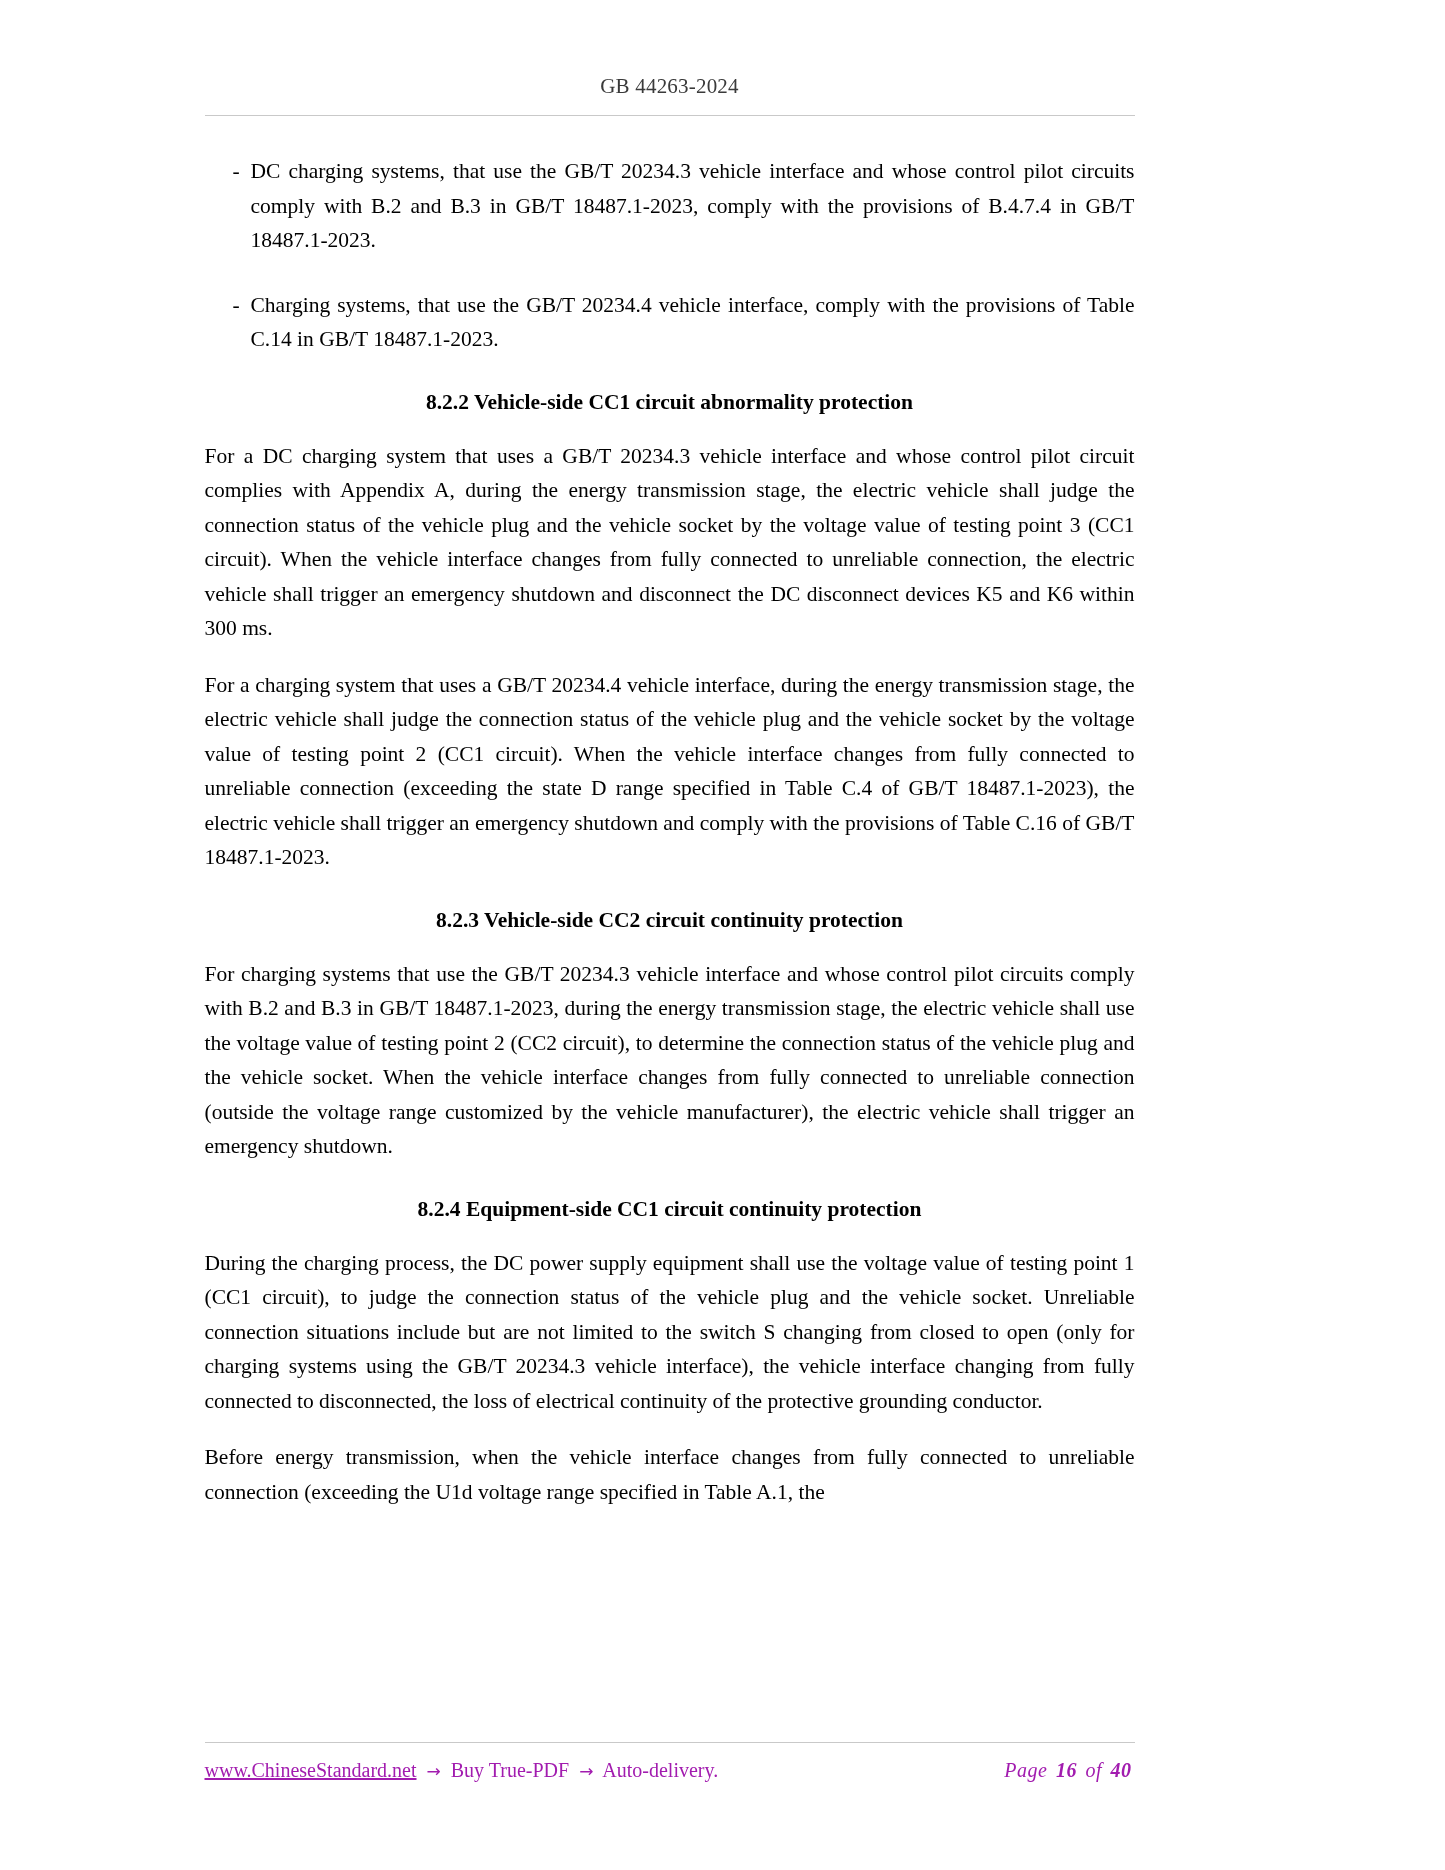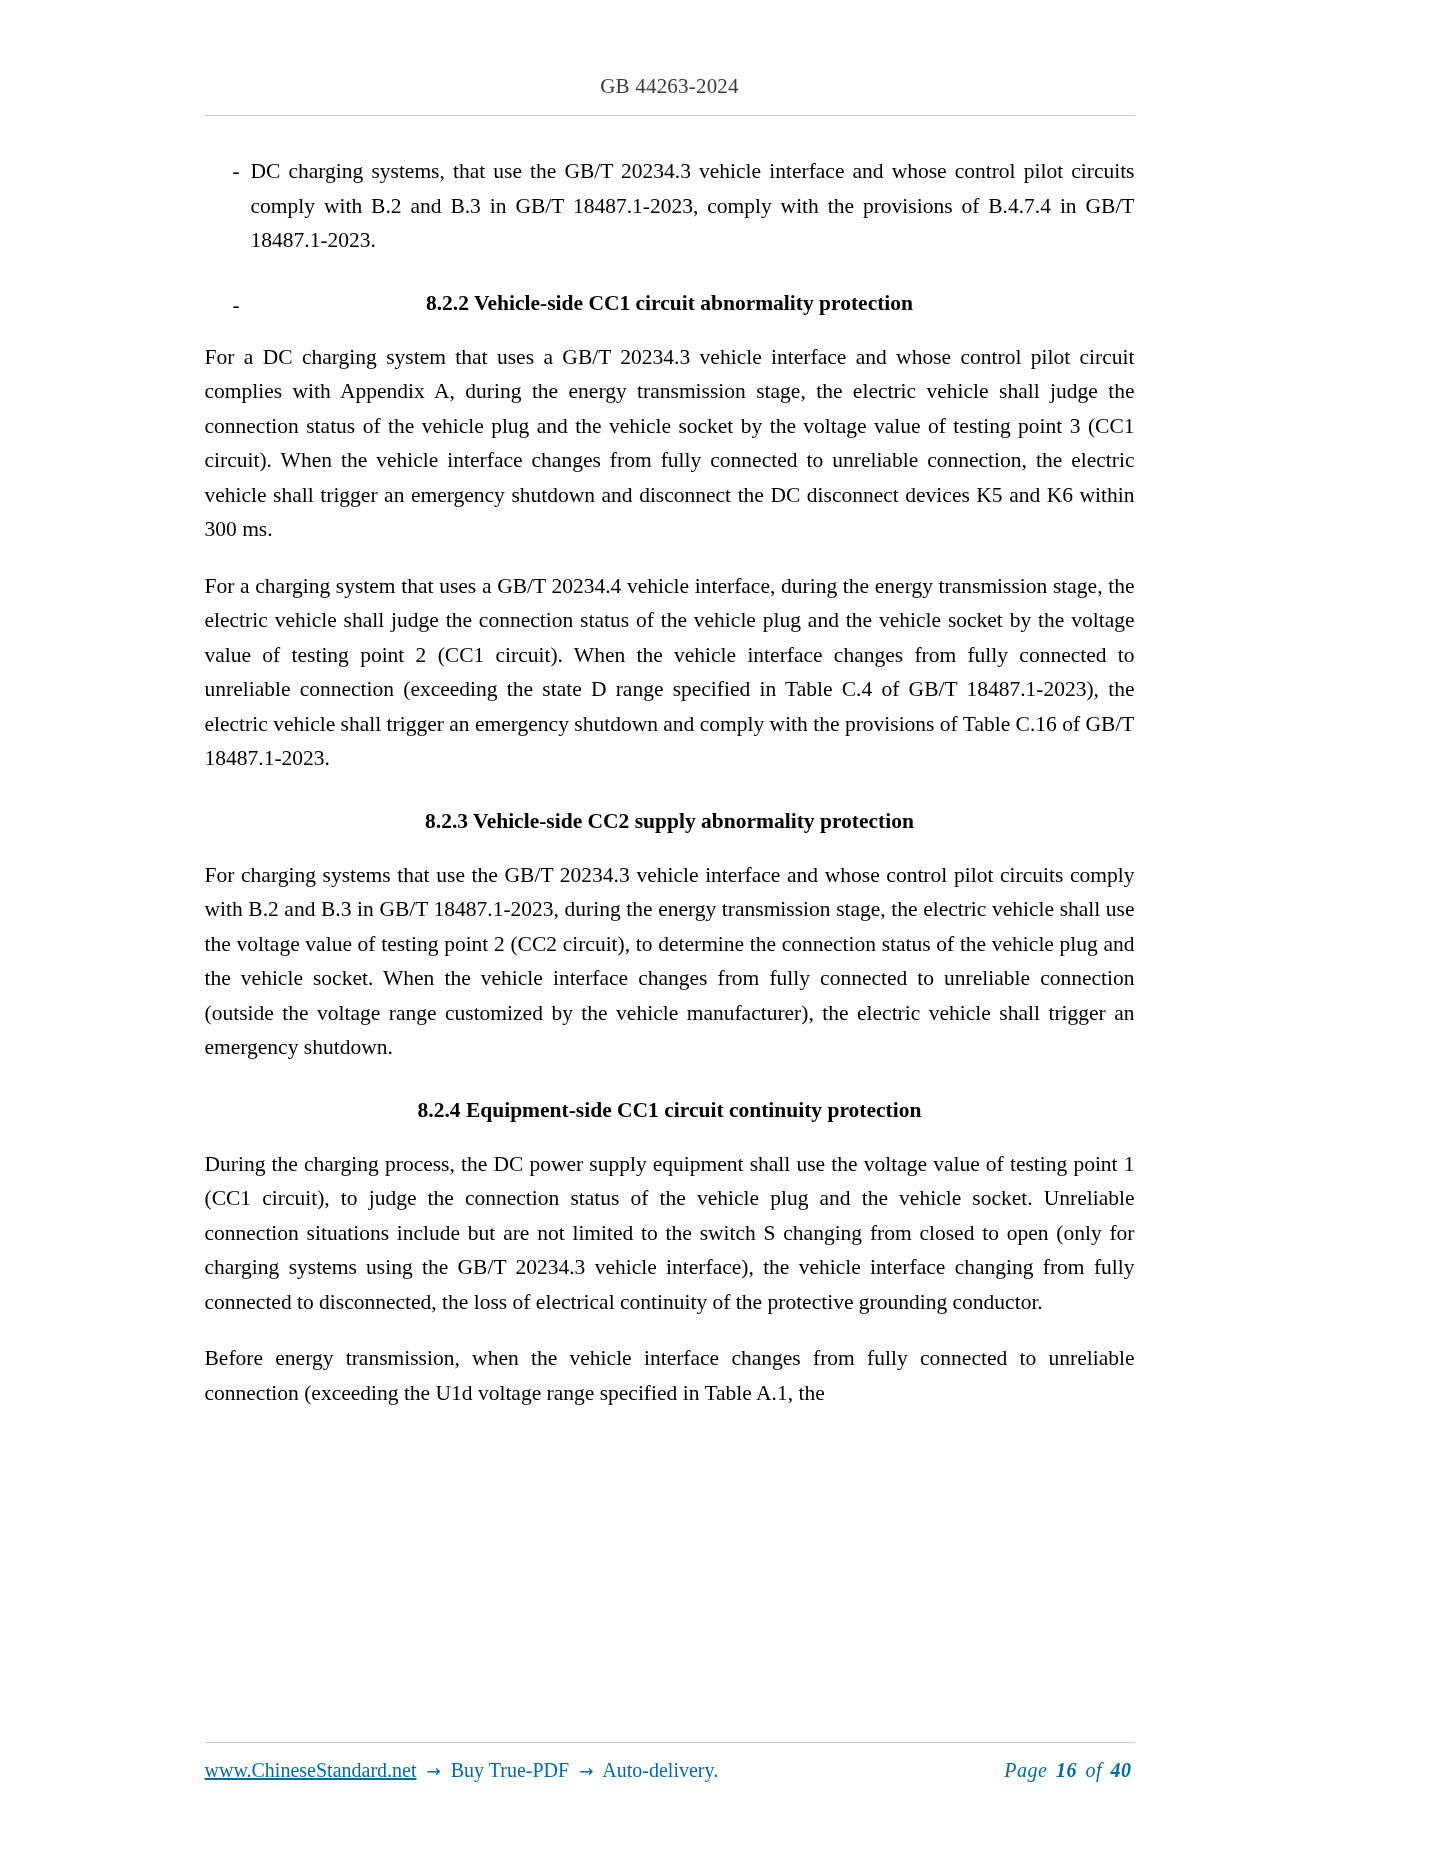--- a/index.html
+++ b/index.html
@@ -82,21 +82,21 @@
   }
   .footer-rule {
     border-top: 1px solid #c9c9c9;
     margin-bottom: 16px;
   }
   .footer-row {
     display: flex;
     justify-content: space-between;
     align-items: baseline;
     font-size: 20px;
-    color: #0369a1;
+    color: #a21caf;
   }
   .footer-left {
     white-space: nowrap;
   }
   .footer-left .site {
     text-decoration: underline;
   }
   .arrow {
     font-family: "DejaVu Sans", sans-serif;
     font-size: 17px;
@@ -126,27 +126,28 @@
 
     <div class="spacer-top"></div>
 
     <div class="bullet first">
       <span class="dash">-</span>
       <span>DC charging systems, that use the GB/T 20234.3 vehicle interface and whose control pilot circuits comply with B.2 and B.3 in GB/T 18487.1-2023, comply with the provisions of B.4.7.4 in GB/T 18487.1-2023.</span>
     </div>
 
     <div class="bullet">
       <span class="dash">-</span>
+      <span>Charging systems, that use the GB/T 20234.4 vehicle interface, comply with the provisions of Table C.14 in GB/T 18487.1-2023.</span>
     </div>
 
     <h3>8.2.2 Vehicle-side CC1 circuit abnormality protection</h3>
     <p>For a DC charging system that uses a GB/T 20234.3 vehicle interface and whose control pilot circuit complies with Appendix A, during the energy transmission stage, the electric vehicle shall judge the connection status of the vehicle plug and the vehicle socket by the voltage value of testing point 3 (CC1 circuit). When the vehicle interface changes from fully connected to unreliable connection, the electric vehicle shall trigger an emergency shutdown and disconnect the DC disconnect devices K5 and K6 within 300 ms.</p>
     <p>For a charging system that uses a GB/T 20234.4 vehicle interface, during the energy transmission stage, the electric vehicle shall judge the connection status of the vehicle plug and the vehicle socket by the voltage value of testing point 2 (CC1 circuit). When the vehicle interface changes from fully connected to unreliable connection (exceeding the state D range specified in Table C.4 of GB/T 18487.1-2023), the electric vehicle shall trigger an emergency shutdown and comply with the provisions of Table C.16 of GB/T 18487.1-2023.</p>
 
-    <h3>8.2.3 Vehicle-side CC2 supply abnormality protection</h3>
+    <h3>8.2.3 Vehicle-side CC2 circuit continuity protection</h3>
     <p>For charging systems that use the GB/T 20234.3 vehicle interface and whose control pilot circuits comply with B.2 and B.3 in GB/T 18487.1-2023, during the energy transmission stage, the electric vehicle shall use the voltage value of testing point 2 (CC2 circuit), to determine the connection status of the vehicle plug and the vehicle socket. When the vehicle interface changes from fully connected to unreliable connection (outside the voltage range customized by the vehicle manufacturer), the electric vehicle shall trigger an emergency shutdown.</p>
 
     <h3>8.2.4 Equipment-side CC1 circuit continuity protection</h3>
     <p>During the charging process, the DC power supply equipment shall use the voltage value of testing point 1 (CC1 circuit), to judge the connection status of the vehicle plug and the vehicle socket. Unreliable connection situations include but are not limited to the switch S changing from closed to open (only for charging systems using the GB/T 20234.3 vehicle interface), the vehicle interface changing from fully connected to disconnected, the loss of electrical continuity of the protective grounding conductor.</p>
     <p>Before energy transmission, when the vehicle interface changes from fully connected to unreliable connection (exceeding the U1d voltage range specified in Table A.1, the</p>
 
   </div>
 
   <div class="footer">
     <div class="footer-rule"></div>

